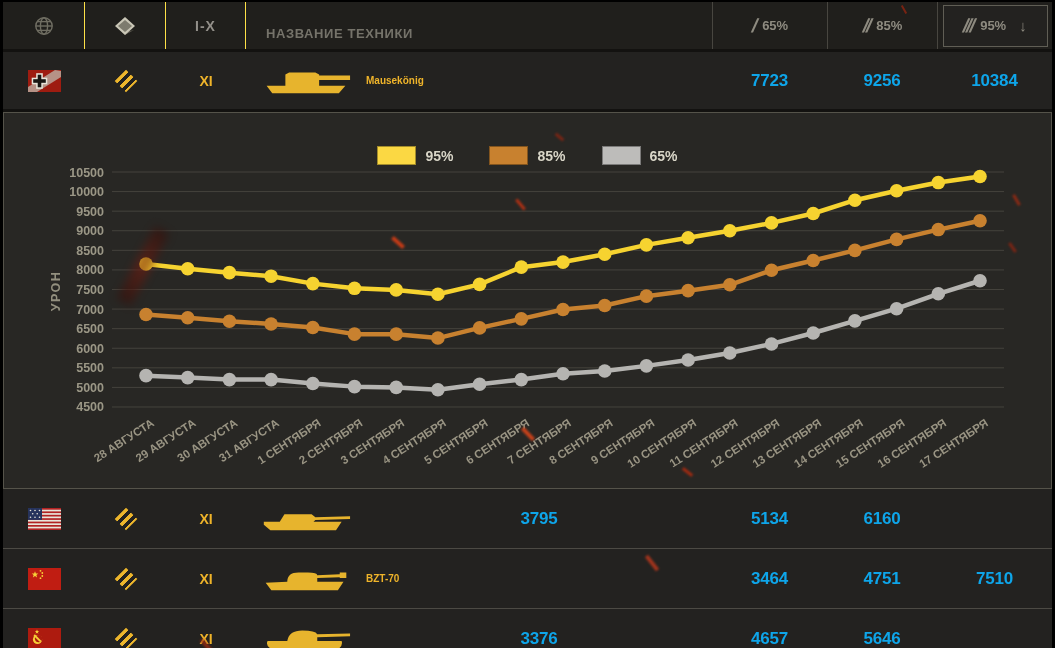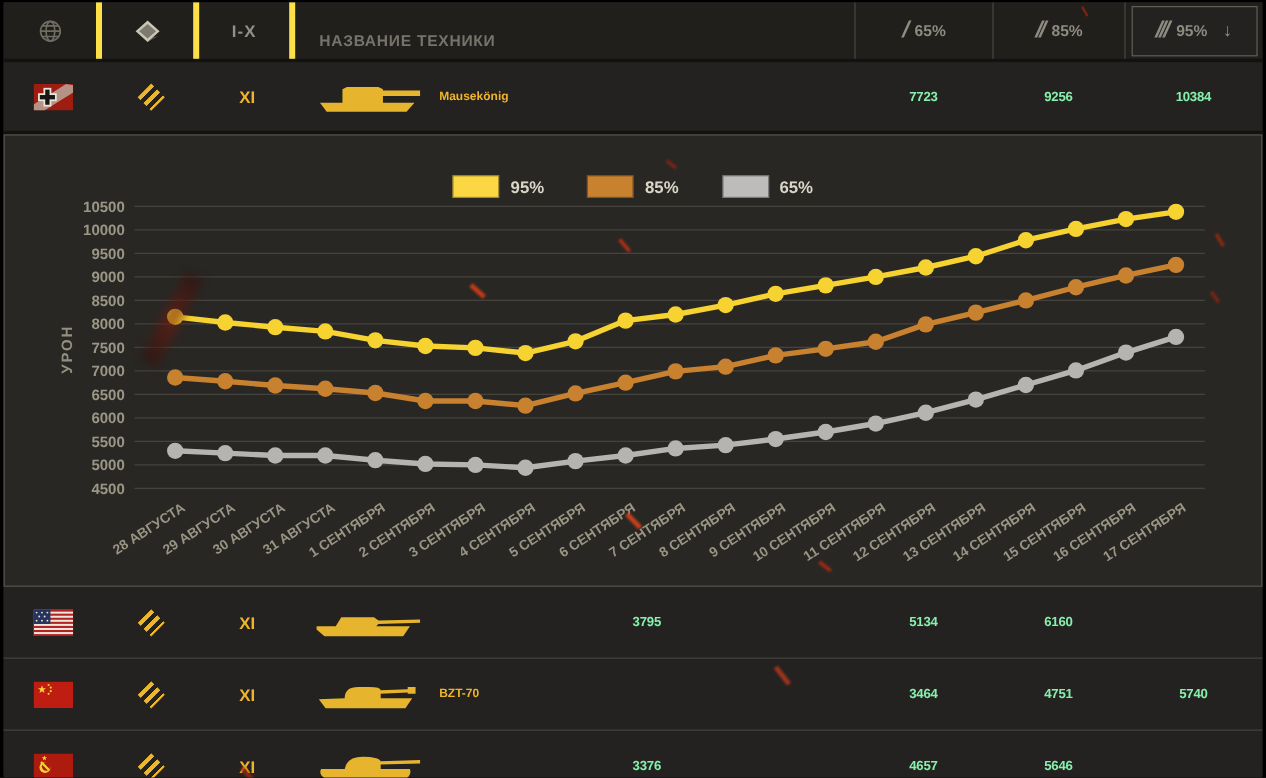--- a/index.html
+++ b/index.html
@@ -13,21 +13,21 @@
     position:absolute; left:3px; top:2px; width:1049px; height:644px;
     background:#2b2a27;
   }
   
   .hdr {
     height:50px; background:#201f1c;
     display:grid; grid-template-columns:82px 81px 80px 1fr 115px 110px 115px;
     border-bottom:3px solid #131210;
   }
   .hdr-cell { display:flex; align-items:center; justify-content:center; height:100%; }
-  .hdr-cell.divr { border-right:5px solid #fde047; }
+  .hdr-cell.divr { border-right:1px solid #fde047; }
   .hdr-cell.divl { border-left:1px solid #484640; }
   .tier-filter { font-size:14px; font-weight:bold; color:#93908a; letter-spacing:1px; }
   .search-cell { justify-content:flex-start; }
   .search-input {
     background:transparent; border:none; outline:none; width:90%;
     font-family:"Liberation Sans",sans-serif;
     font-size:13px; font-weight:bold; letter-spacing:.6px; color:#b9b5a8;
     padding-left:20px;
     margin-top:16px;
   }
@@ -42,21 +42,21 @@
   .sort-arrow { font-size:15px; color:#8e8b80; margin-left:6px; }
   
   .vrow {
     height:60px; background:#232220;
     display:grid; grid-template-columns:82px 81px 80px 120px 1fr 115px 110px 115px;
     align-items:center; border-bottom:1px solid #4c4a44;
   }
   .vrow.first { border-bottom:3px solid #131210; }
   .cell { display:flex; align-items:center; justify-content:center; }
   .cell.name { justify-content:flex-start; font-size:10px; font-weight:bold; color:#efb42a; }
-  .cell.val  { font-size:11px; font-weight:bold; color:#86efac; letter-spacing:-.2px; }
+  .cell.val  { font-size:17px; font-weight:bold; color:#0ea5e9; letter-spacing:-.2px; }
   .tier { font-size:14px; font-weight:bold; color:#efb42a; }
   .flag { width:33px; height:22px; display:block; }
   .tanksvg { width:96px; height:30px; display:block; }
   .class-icon {
     width:16px; height:16px; transform:rotate(45deg);
     background:repeating-linear-gradient(90deg,#edb62c 0 3.5px, rgba(0,0,0,0) 3.5px 7px);
   }
   
   .chart-panel {
     position:relative; width:1049px; height:377px;
@@ -341,21 +341,21 @@
       </div>
     <div class="cell tier">XI</div>
     <div class="cell">
       <svg class="tanksvg" viewBox="0 0 100 32">
         <path fill="#e7b42d" d="M30 19 Q30 9 42 9 L52 9 Q62 9 62 12 L86 11 L86 9 L93 9 L93 15 L86 15 L86 14 L62 15 L62 19 L90 19 L84 28 L13 28 L7 20 Z"></path>
       </svg>
     </div>
     <div class="cell name">BZT-70</div>
     <div class="cell val">3464</div>
     <div class="cell val">4751</div>
-    <div class="cell val">5740</div>
+    <div class="cell val">7510</div>
   </div>
 
   <div class="vrow">
     <div class="cell">
       <svg class="flag" viewBox="0 0 33 22">
         <rect width="33" height="22" fill="#ad1b0f"></rect>
         <polygon fill="#f7d037" points="9,1.6 9.6,3.1 11.2,3.1 9.9,4.1 10.4,5.7 9,4.7 7.6,5.7 8.1,4.1 6.8,3.1 8.4,3.1"></polygon>
         <circle cx="9.5" cy="11.5" r="4.6" fill="#f7d037"></circle>
         <circle cx="10.6" cy="10.6" r="3.7" fill="#ad1b0f"></circle>
         <rect x="8.6" y="5.6" width="1.9" height="9.5" fill="#f7d037" transform="rotate(-45 9.5 10.4)"></rect>

